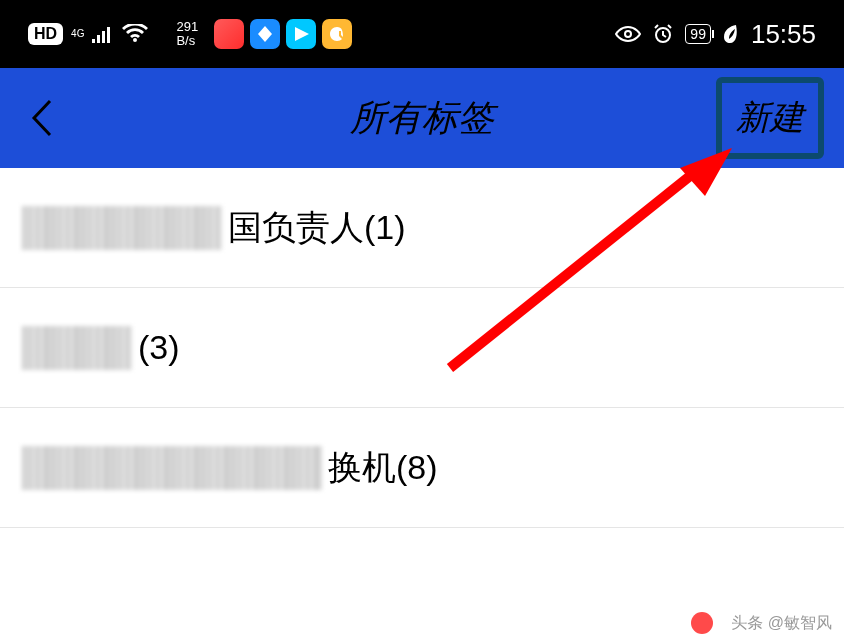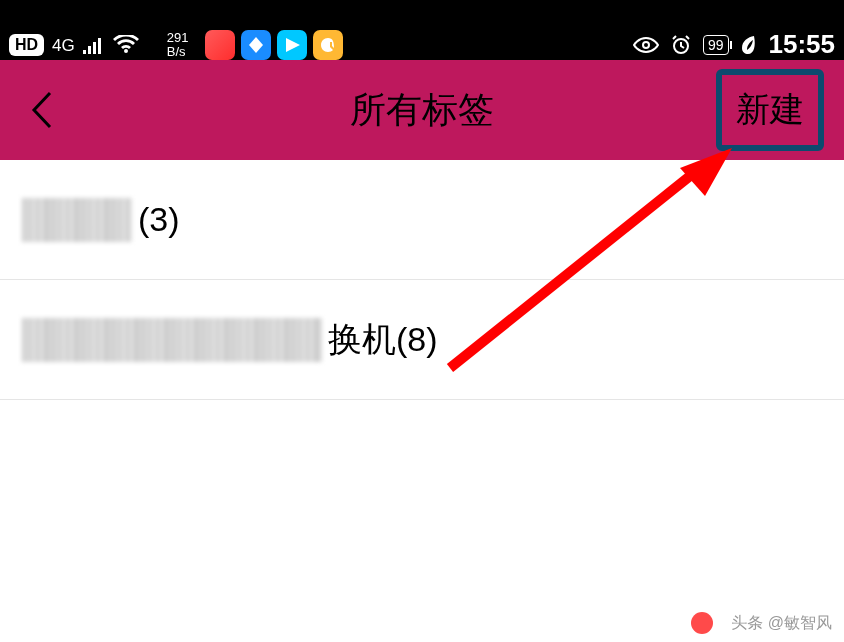--- a/index.html
+++ b/index.html
@@ -9,27 +9,27 @@
     }
     body {
       width: 844px;
       height: 642px;
       font-family: -apple-system, "PingFang SC", "Microsoft YaHei", sans-serif;
       background: #fff;
       overflow: hidden;
       position: relative;
     }
     .status-bar {
-      height: 60px;
+      height: 68px;
       background: #000;
       color: #fff;
       display: flex;
-      align-items: flex-end;
+      align-items: center;
       justify-content: space-between;
-      padding: 0 9px;
+      padding: 0 28px;
       font-size: 20px;
     }
     .status-left {
       display: flex;
       align-items: center;
       gap: 8px;
     }
     .status-right {
       display: flex;
       align-items: center;
@@ -37,21 +37,21 @@
     }
     .hd-badge {
       background: #fff;
       color: #000;
       border-radius: 6px;
       padding: 2px 6px;
       font-size: 16px;
       font-weight: bold;
     }
     .signal-text {
-      font-size: 17px;
+      font-size: 10px;
       line-height: 1;
     }
     .speed-block {
       display: flex;
       flex-direction: column;
       font-size: 13px;
       line-height: 1.1;
       margin-left: 20px;
     }
     .app-icons {
@@ -83,30 +83,31 @@
       position: absolute;
       right: -4px;
       top: 50%;
       transform: translateY(-50%);
       width: 2px;
       height: 8px;
       background: #fff;
     }
     .clock {
       font-size: 26px;
-      font-weight: 700;
+      font-weight: 400;
     }
     .header-bar {
       height: 100px;
-      background: #be185d;
+      background: #1d4ed8;
       display: flex;
       align-items: center;
       justify-content: space-between;
       padding: 0 20px;
       position: relative;
+      font-style: italic;
     }
     .back-chevron {
       width: 44px;
       height: 44px;
       display: flex;
       align-items: center;
       justify-content: center;
     }
     .header-title {
       position: absolute;
@@ -228,20 +229,24 @@
     <svg width="22" height="38" viewBox="0 0 22 38">
         <path fill="none" stroke="#000" stroke-width="3" d="M19 2L3 19l16 17"></path>
       </svg>
   </div>
   <span class="header-title">所有标签</span>
   <div class="new-button">新建</div>
 </div>
 
 <div class="list">
   <div class="list-item">
+    <span class="pixelated" style="width:200px"></span>
+    <span>国负责人(1)</span>
+  </div>
+  <div class="list-item">
     <span class="pixelated" style="width:110px"></span>
     <span>(3)</span>
   </div>
   <div class="list-item">
     <span class="pixelated" style="width:300px"></span>
     <span>换机(8)</span>
   </div>
 </div>
 
 <svg class="arrow-annotation" viewBox="0 0 310 230">

